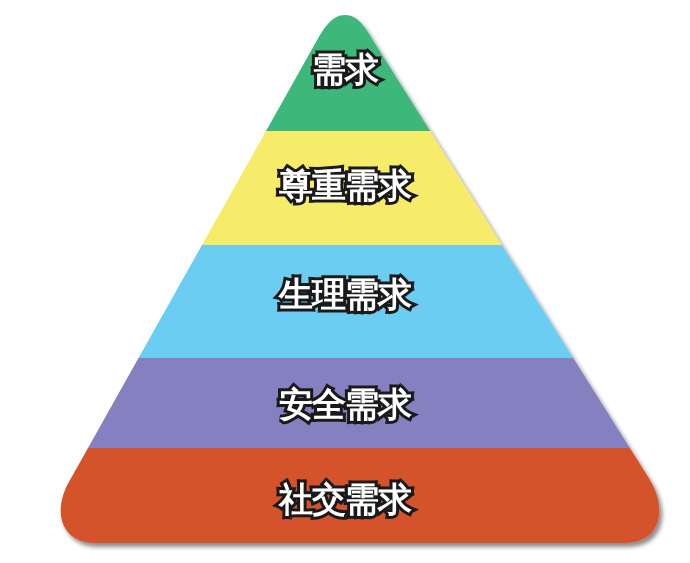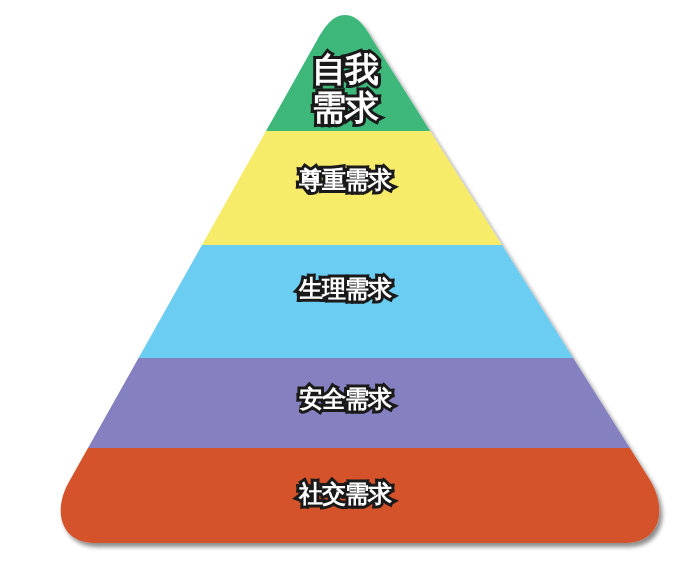--- a/index.html
+++ b/index.html
@@ -1,20 +1,20 @@
 <!DOCTYPE html>
 <html><head>
 <meta charset="utf-8">
 <style>
   html, body { margin:0; padding:0; }
   body { width:690px; height:563px; background:#ffffff; position:relative; overflow:hidden;
          font-family:"DejaVu Sans", sans-serif; }
   #pyramid { position:absolute; left:0; top:0; width:690px; height:563px; }
   .label { position:absolute; left:0; width:690px; text-align:center; color:#ffffff;
-           font-weight:bold; font-size:24px; letter-spacing:-1px; line-height:1;
+           font-weight:bold; font-size:34px; letter-spacing:-1px; line-height:1;
            paint-order:stroke fill; -webkit-text-stroke:6px #1a1a1a;
            text-shadow: 0 0 1px #1a1a1a; }
   .top-label { font-size:34px; line-height:38px; }
 </style>
 </head>
 <body>
 
 <svg id="pyramid" viewBox="0 0 690 563" xmlns="http://www.w3.org/2000/svg">
   <defs>
     <clipPath id="pyrClip">
@@ -29,19 +29,18 @@
       <rect x="0" y="0" width="690" height="131" fill="#3db87a"></rect>
       <rect x="0" y="131" width="690" height="114" fill="#f7ec6a"></rect>
       <rect x="0" y="245" width="690" height="113" fill="#6ccdf3"></rect>
       <rect x="0" y="358" width="690" height="90" fill="#8580bf"></rect>
       <rect x="0" y="448" width="690" height="100" fill="#d4532a"></rect>
     </g>
   </g>
 </svg>
 
 <div class="label top-label" style="top:50px;">
-  <div>自我</div>
   <div>需求</div>
 </div>
 <div class="label" style="top:168px;">尊重需求</div>
 <div class="label" style="top:277px;">生理需求</div>
 <div class="label" style="top:387px;">安全需求</div>
 <div class="label" style="top:482px;">社交需求</div>
 
 </body></html>

